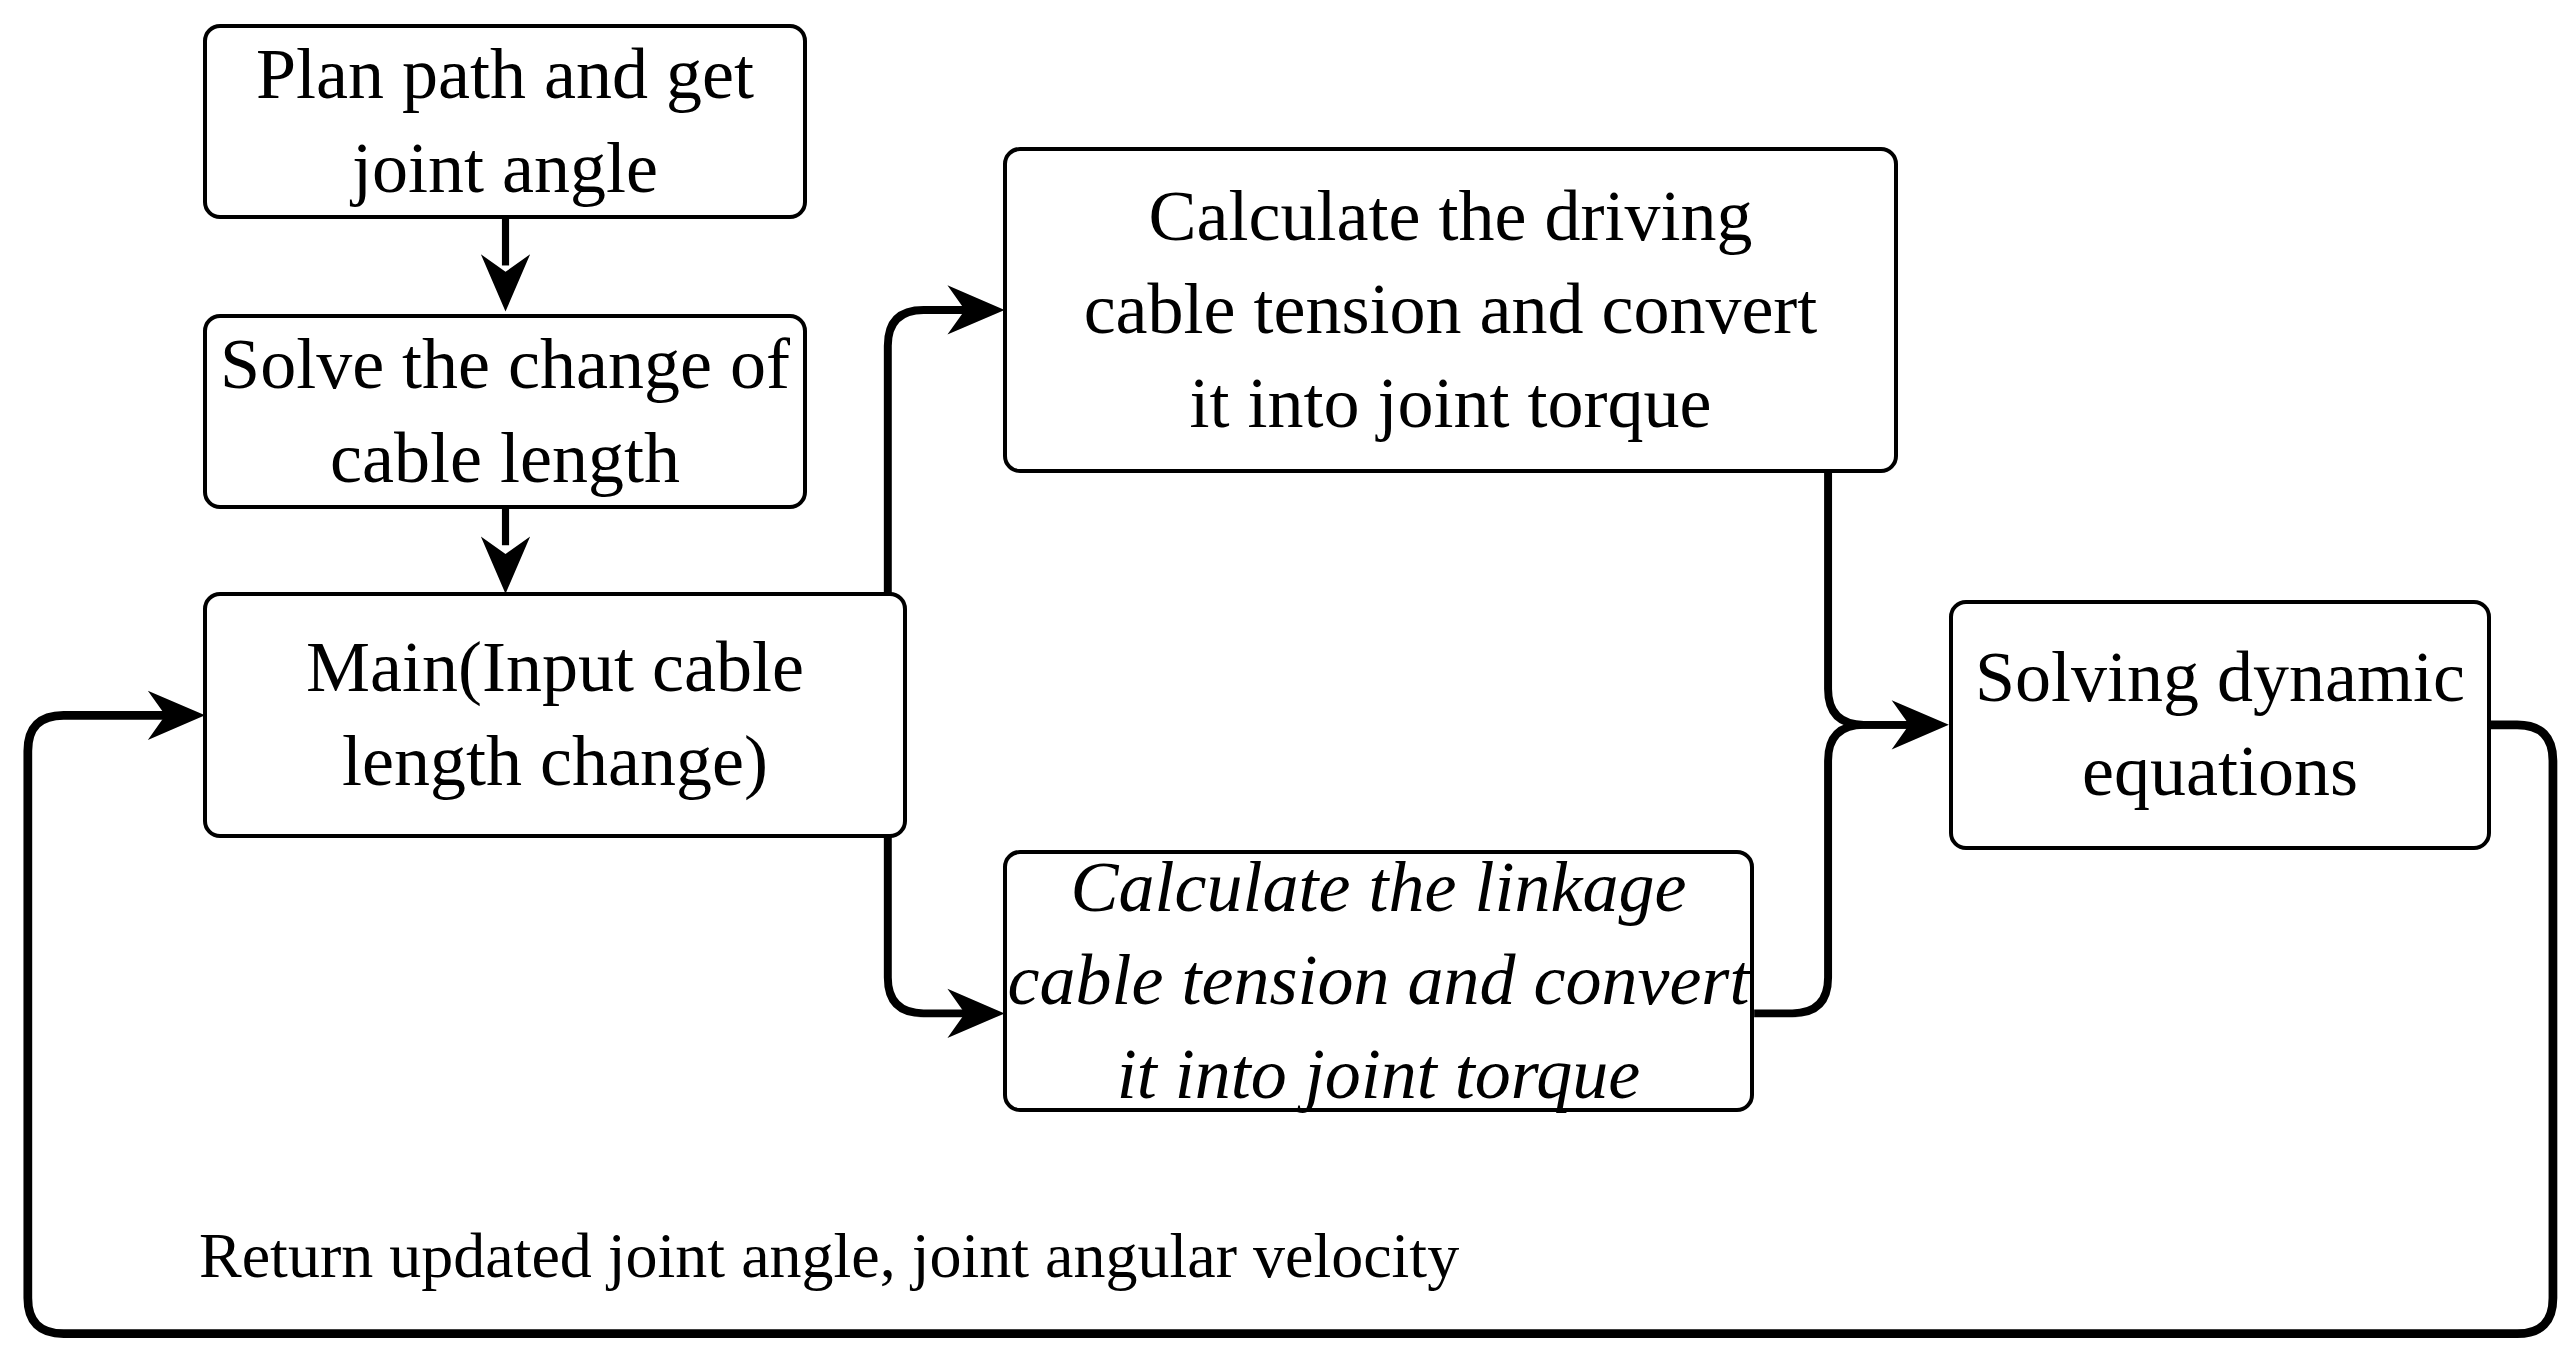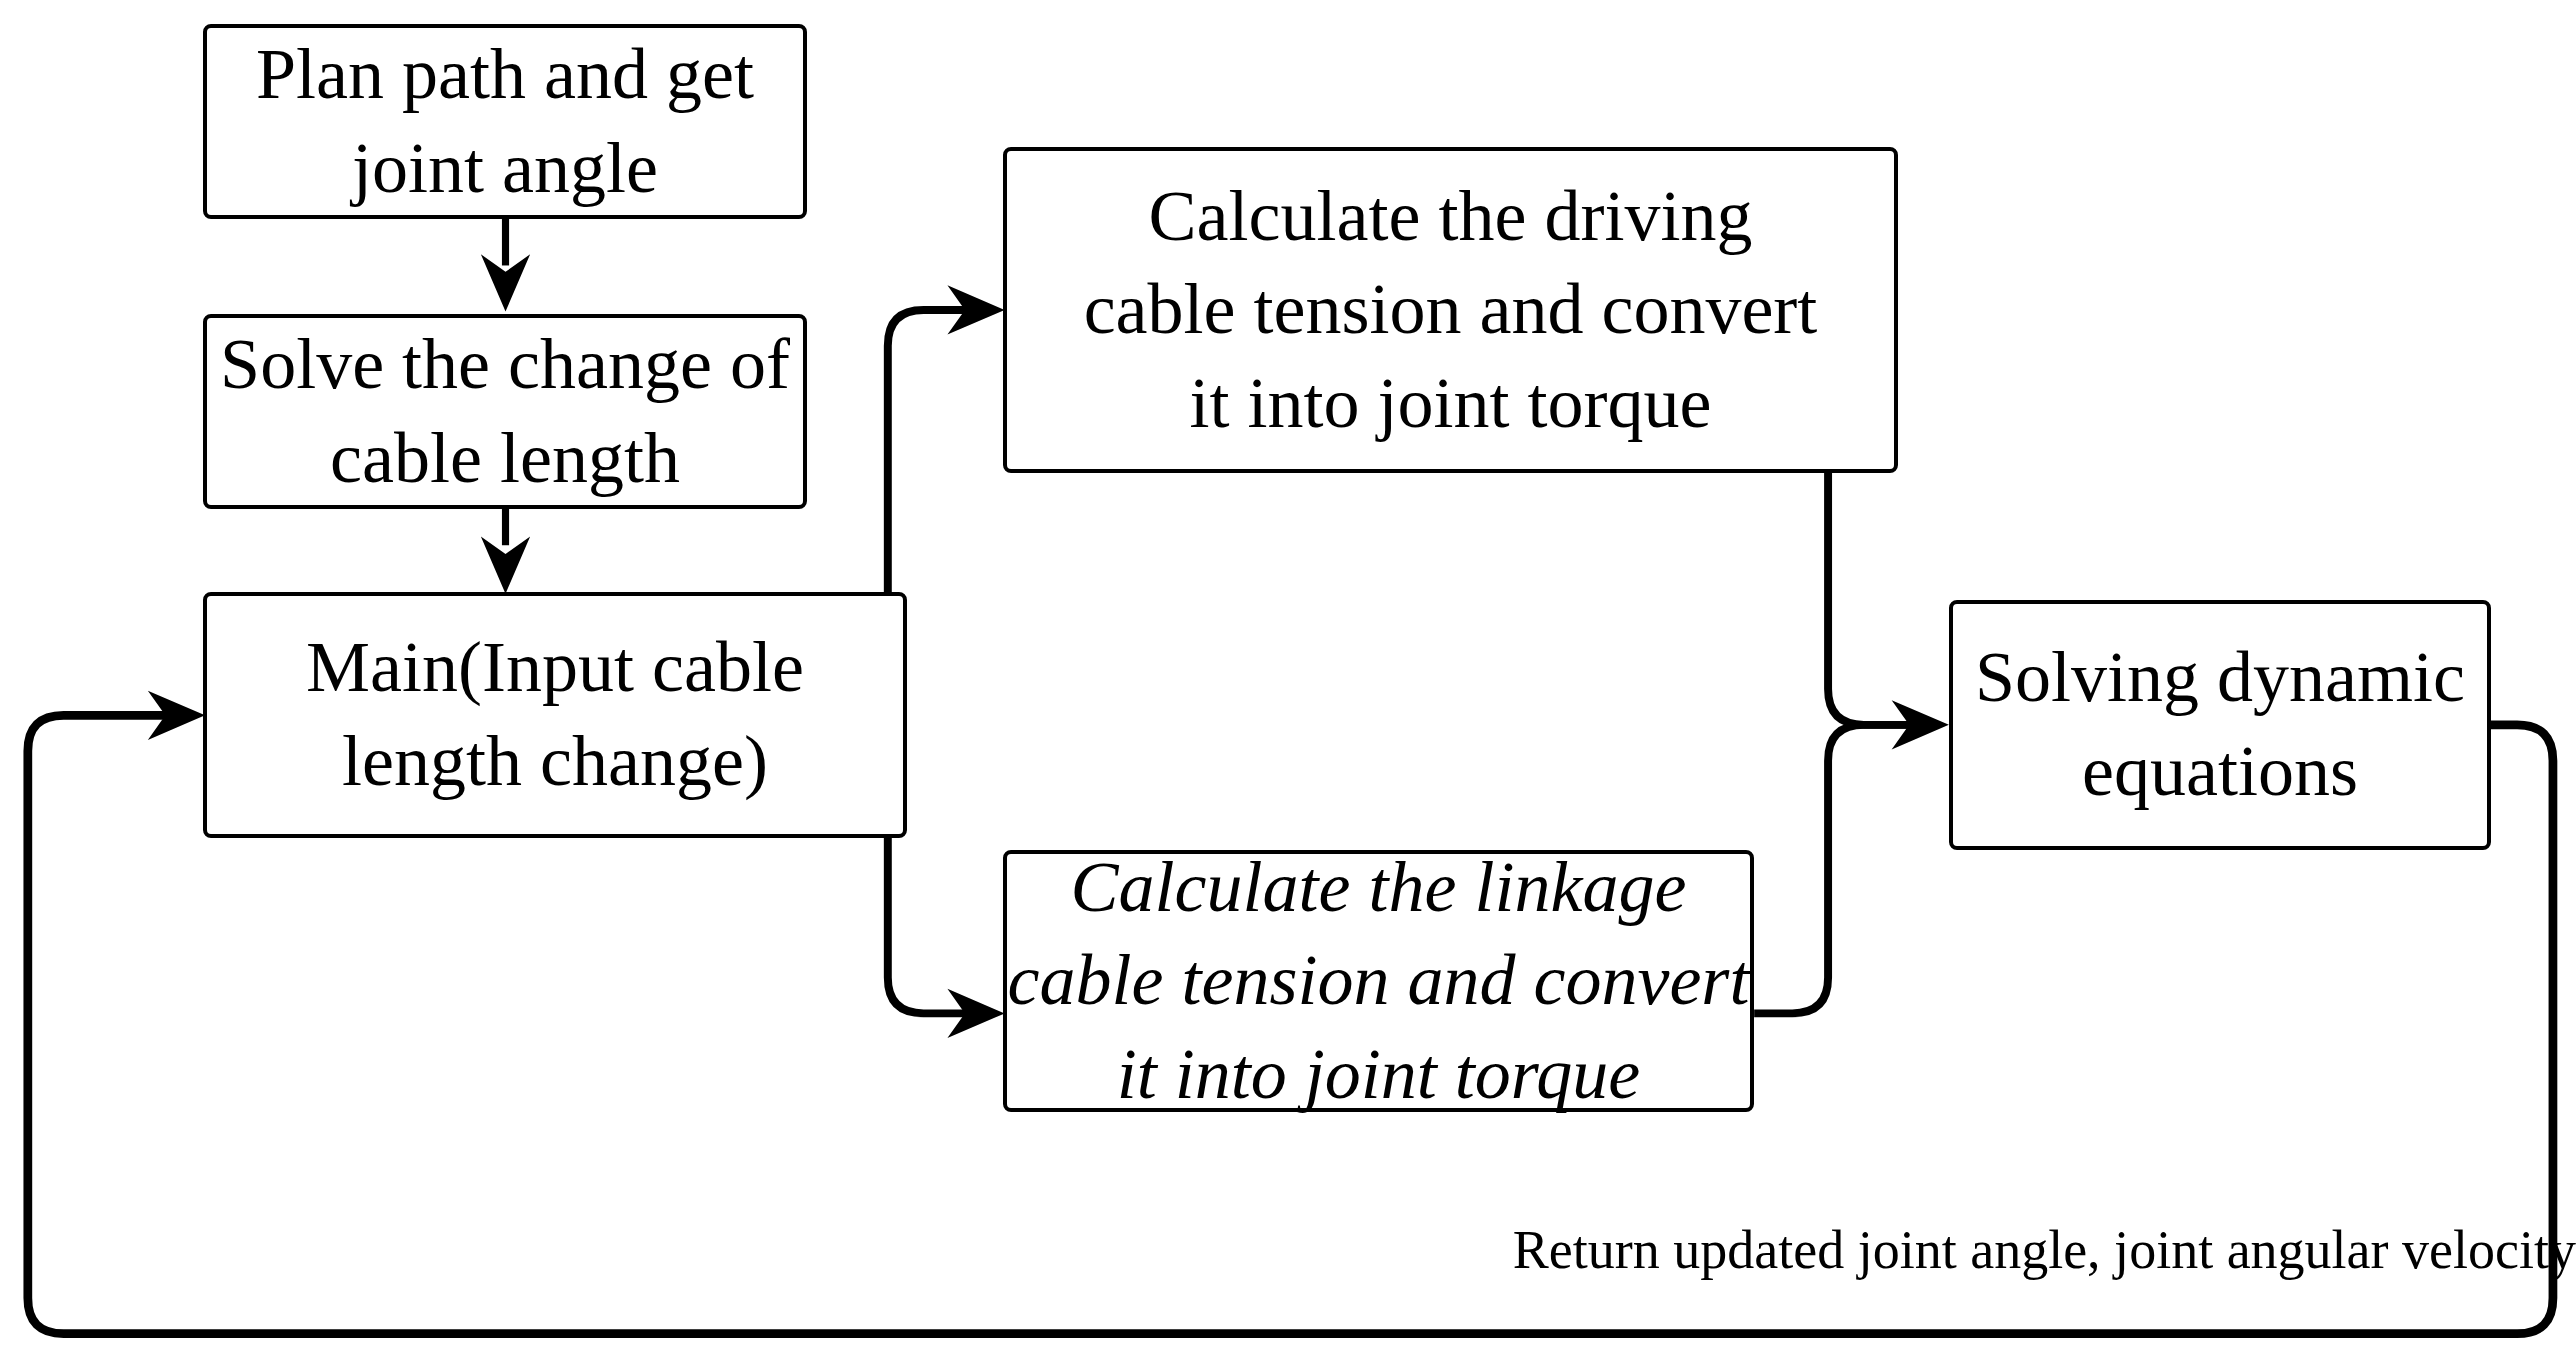--- a/index.html
+++ b/index.html
@@ -38,40 +38,40 @@
   }
   .connectors polygon {
     fill: var(--ink, #000000);
     stroke: none;
   }
   .node {
     position: absolute;
     box-sizing: border-box;
     background: var(--paper, #ffffff);
     border: 4px solid var(--ink, #000000);
-    border-radius: 8px;
+    border-radius: 17px;
     display: flex;
     align-items: center;
     justify-content: flex-end;
     text-align: center;
     font-size: 72px;
     line-height: 1.3;
   }
   .node .label {
     white-space: pre-line;
     display: block;
     width: 100%;
   }
   .return-label {
     position: absolute;
     left: 199px;
     right: 0;
     top: 1218px;
-    text-align: right;
-    font-size: 54px;
+    text-align: left;
+    font-size: 64px;
     line-height: 1.2;
     white-space: pre-line;
   }
 </style>
 </head>
 <body>
 
 <div class="stage">
 
   <svg class="connectors" viewBox="0 0 3241 1696" xmlns="http://www.w3.org/2000/svg">

